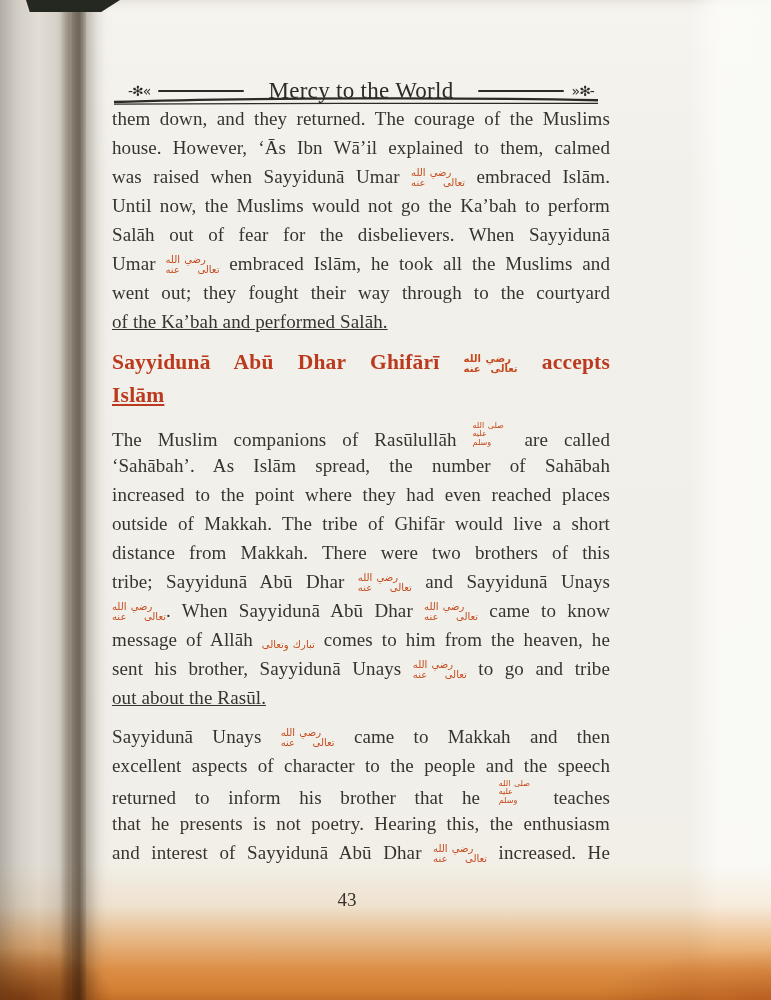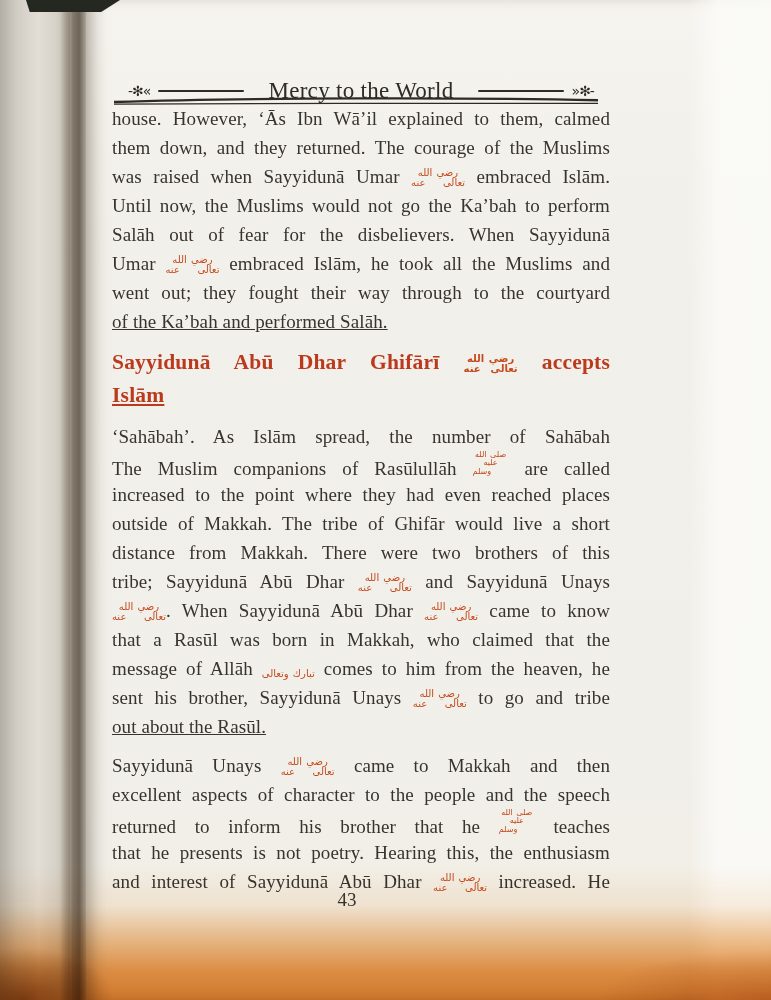--- a/index.html
+++ b/index.html
@@ -46,21 +46,21 @@
 
   
   .content{position:absolute;top:104px;left:26px;width:498px;color:#37342e;}
   .block{margin:0 0 10px 0;}
   .line{height:29px;line-height:29px;font-size:19px;text-align:justify;text-align-last:justify;
     white-space:nowrap;letter-spacing:0.1px;}
   .line.last{text-align-last:left;text-decoration:underline;}
   .line.h{height:33px;line-height:33px;font-size:21.5px;font-weight:bold;color:#bb3a1e;
     letter-spacing:0.2px;}
   .hon{display:inline-block;max-width:54px;font-size:10px;line-height:1.05;color:#c54a1d;
-    text-align:center;vertical-align:-3px;font-family:"DejaVu Sans",sans-serif;
+    text-align:left;vertical-align:-3px;font-family:"DejaVu Sans",sans-serif;
     white-space:normal;word-spacing:1px;}
   .hon.sm{max-width:36px;font-size:8px;vertical-align:1px;}
   .hon.wide{max-width:66px;font-size:10px;vertical-align:-2px;}
 
   .page-number{position:absolute;top:889px;left:26px;width:470px;text-align:center;
     font-size:19px;color:#37342e;}
 </style>
 </head>
 <body>
 
@@ -77,42 +77,41 @@
       <span class="orn">»✻-</span>
     </div>
 
     <svg class="rule" viewBox="0 0 488 10" preserveAspectRatio="none">
       <path d="M2,7 C140,2.5 360,2.5 486,5.2" stroke="#2e2b26" stroke-width="2.4" fill="none"></path>
       <path d="M2,9.2 C140,8.4 360,8.0 486,8.4" stroke="#2e2b26" stroke-width="1.2" fill="none"></path>
     </svg>
 
     <div class="content" id="content">
         <div class="block">
+          <div class="line"><span>them down, and they returned. The courage of the Muslims</span></div>
           <div class="line"><span>house. However, ‘Ās Ibn Wā’il explained to them, calmed</span></div>
-          <div class="line"><span>them down, and they returned. The courage of the Muslims</span></div>
           <div class="line"><span>was raised when Sayyidunā Umar </span><span class="hon">رضي الله تعالى عنه</span><span> embraced Islām.</span></div>
           <div class="line"><span>Until now, the Muslims would not go the Ka’bah to perform</span></div>
           <div class="line"><span>Salāh out of fear for the disbelievers. When Sayyidunā</span></div>
           <div class="line"><span>Umar </span><span class="hon">رضي الله تعالى عنه</span><span> embraced Islām, he took all the Muslims and</span></div>
           <div class="line"><span>went out; they fought their way through to the courtyard</span></div>
           <div class="line last"><span>of the Ka’bah and performed Salāh.</span></div>
         </div>
         <div class="block">
           <div class="line h"><span>Sayyidunā Abū Dhar Ghifārī </span><span class="hon">رضي الله تعالى عنه</span><span> accepts</span></div>
           <div class="line h last"><span>Islām</span></div>
         </div>
         <div class="block">
+          <div class="line"><span>The Muslim companions of Rasūlullāh </span><span class="hon sm">صلى الله عليه وسلم</span><span> are called</span></div>
           <div class="line"><span>‘Sahābah’. As Islām spread, the number of Sahābah</span></div>
-          <div class="line"><span>The Muslim companions of Rasūlullāh </span><span class="hon sm">صلى الله عليه وسلم</span><span> are called</span></div>
           <div class="line"><span>increased to the point where they had even reached places</span></div>
           <div class="line"><span>outside of Makkah. The tribe of Ghifār would live a short</span></div>
           <div class="line"><span>distance from Makkah. There were two brothers of this</span></div>
           <div class="line"><span>tribe; Sayyidunā Abū Dhar </span><span class="hon">رضي الله تعالى عنه</span><span> and Sayyidunā Unays</span></div>
           <div class="line"><span class="hon">رضي الله تعالى عنه</span><span>. When Sayyidunā Abū Dhar </span><span class="hon">رضي الله تعالى عنه</span><span> came to know</span></div>
-          <div class="line"><span>that a Rasūl was born in Makkah, who claimed that the</span></div>
           <div class="line"><span>message of Allāh </span><span class="hon wide">تبارك وتعالى</span><span> comes to him from the heaven, he</span></div>
           <div class="line"><span>sent his brother, Sayyidunā Unays </span><span class="hon">رضي الله تعالى عنه</span><span> to go and tribe</span></div>
           <div class="line last"><span>out about the Rasūl.</span></div>
         </div>
         <div class="block">
           <div class="line"><span>Sayyidunā Unays </span><span class="hon">رضي الله تعالى عنه</span><span> came to Makkah and then</span></div>
           <div class="line"><span>excellent aspects of character to the people and the speech</span></div>
           <div class="line"><span>returned to inform his brother that he </span><span class="hon sm">صلى الله عليه وسلم</span><span> teaches</span></div>
           <div class="line"><span>that he presents is not poetry. Hearing this, the enthusiasm</span></div>
           <div class="line"><span>and interest of Sayyidunā Abū Dhar </span><span class="hon">رضي الله تعالى عنه</span><span> increased. He</span></div>

